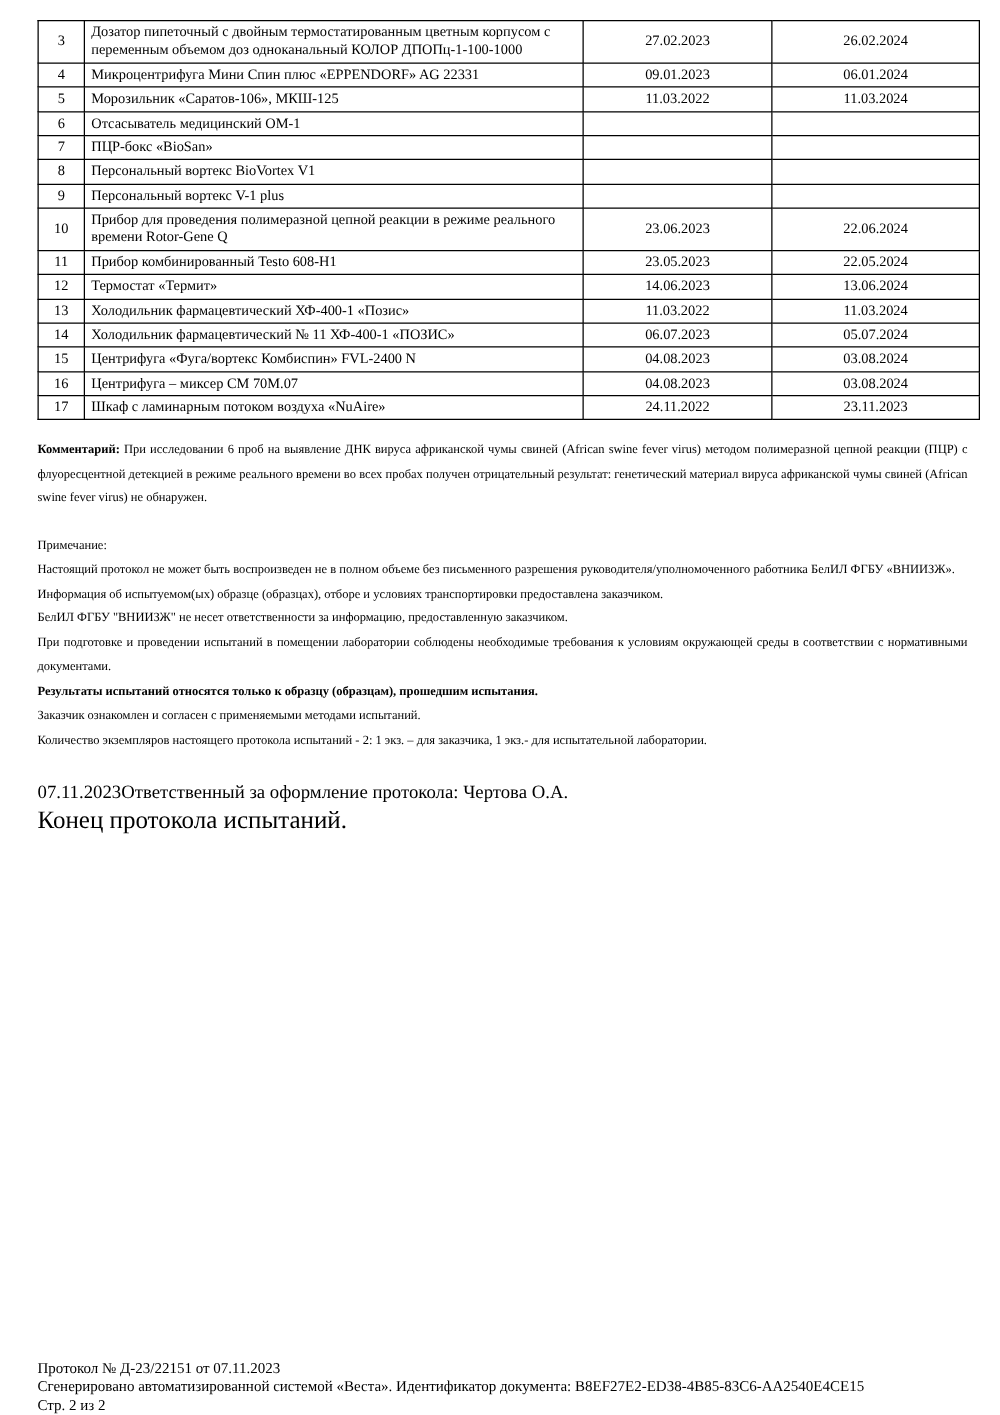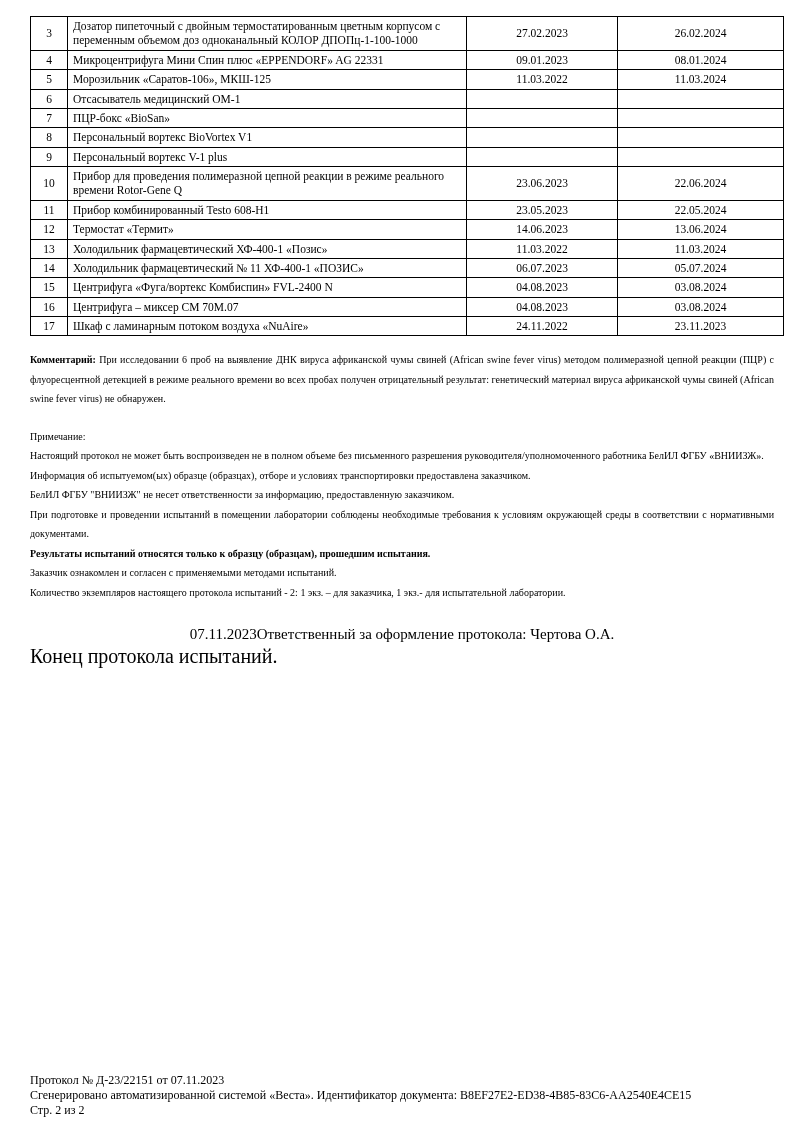--- a/index.html
+++ b/index.html
@@ -49,35 +49,34 @@
   .commentary b { font-weight: bold; }
   .notes-header { margin: 18px 0 0 0; }
   .note-line {
     margin: 0;
     text-align: justify;
   }
   .note-line.bold { font-weight: bold; }
 
   .sign-row {
     display: flex;
-    justify-content: center;
+    justify-content: flex-start;
     margin-top: 24px;
     font-size: 15px;
   }
   .end-line {
     margin-top: 2px;
     font-size: 20px;
   }
 
   
   .spacer { flex: 1 1 auto; }
   .footer {
     font-size: 12px;
     line-height: 15px;
-    padding-bottom: 14px;
   }
   .footer-row2 {
     display: flex;
     justify-content: space-between;
     align-items: baseline;
     flex-direction: column;
   }
 </style>
 </head>
 <body>
@@ -89,21 +88,21 @@
         <tr>
           <td class="col-num">3</td>
           <td class="col-name">Дозатор пипеточный с двойным термостатированным цветным корпусом с переменным объемом доз одноканальный КОЛОР ДПОПц-1-100-1000</td>
           <td class="col-date1">27.02.2023</td>
           <td class="col-date2">26.02.2024</td>
         </tr>
         <tr>
           <td class="col-num">4</td>
           <td class="col-name">Микроцентрифуга Мини Спин плюс «EPPENDORF» AG 22331</td>
           <td class="col-date1">09.01.2023</td>
-          <td class="col-date2">08.01.2024</td>
+          <td class="col-date2">06.01.2024</td>
         </tr>
         <tr>
           <td class="col-num">5</td>
           <td class="col-name">Морозильник «Саратов-106», МКШ-125</td>
           <td class="col-date1">11.03.2022</td>
           <td class="col-date2">11.03.2024</td>
         </tr>
         <tr>
           <td class="col-num">6</td>
           <td class="col-name">Отсасыватель медицинский ОМ-1</td>

